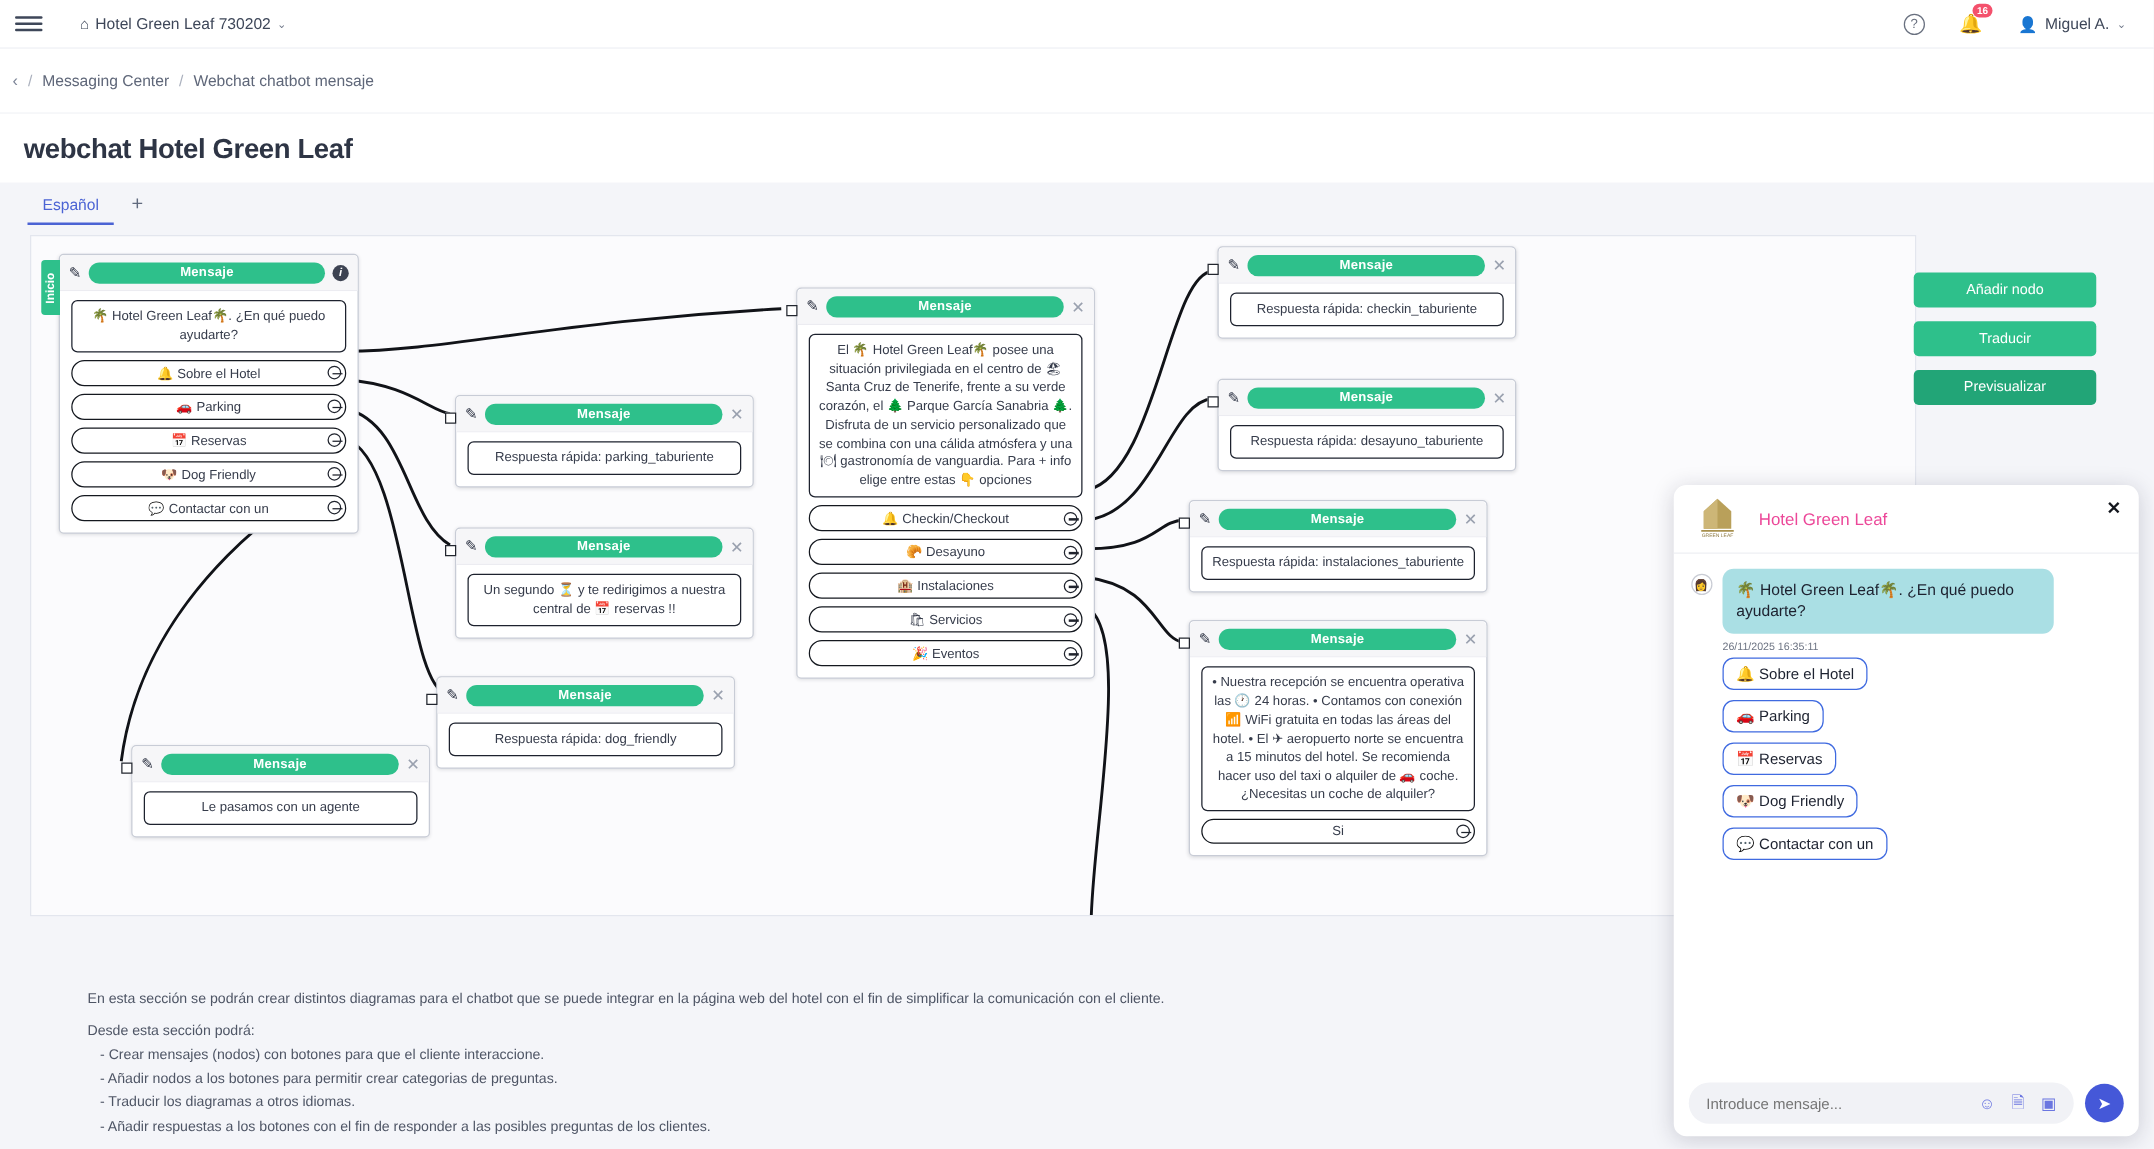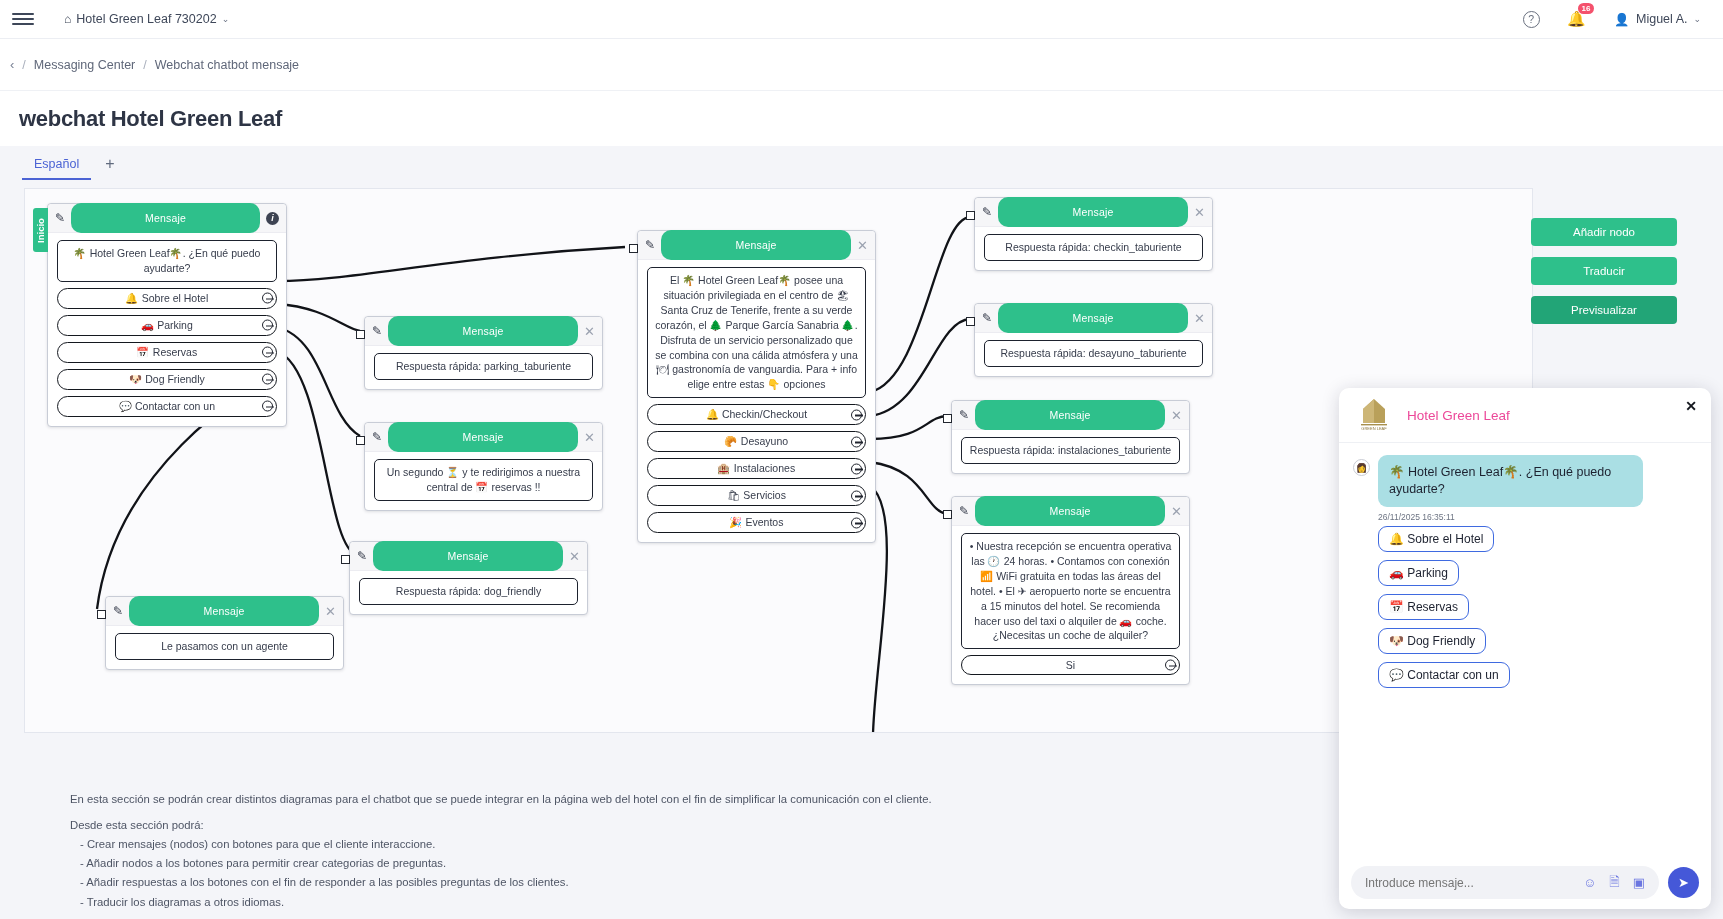--- a/index.html
+++ b/index.html
@@ -59,22 +59,22 @@
   .node {
     position:absolute; background:#ffffff; border:1px solid #c8ccd6;
     border-radius:4px; box-shadow:0 1px 3px rgba(30,35,50,.13);
   }
   .node-hd {
     height:29px; background:#f6f6f8; border-bottom:1px solid #ececf1;
     display:flex; align-items:center; padding:0 7px; gap:6px; border-radius:4px 4px 0 0;
   }
   .pencil { font-size:12px; color:#2c3242; cursor:pointer; }
   .pill {
-    flex:1; height:30px; background:#2ec08b; border-radius:10px; color:#fff;
-    font-size:10.5px; font-weight:normal; display:flex; align-items:center; justify-content:center;
+    flex:1; height:17px; background:#2ec08b; border-radius:10px; color:#fff;
+    font-size:10.5px; font-weight:bold; display:flex; align-items:center; justify-content:center;
     letter-spacing:.2px;
   }
   .hd-x { font-size:13px; color:#9aa1af; cursor:pointer; line-height:1; }
   .hd-i { width:13px; height:13px; border-radius:50%; background:#3d4352; color:#fff; font-size:9px; font-weight:bold;
           display:flex; align-items:center; justify-content:center; font-style:italic; cursor:pointer;}
   .node-body { padding:7px 9px 9px; display:flex; flex-direction:column; gap:6px; }
   .msgbox {
     border:1.3px solid #1d222e; border-radius:5px; padding:5px 7px;
     font-size:10.5px; color:#363c4b; text-align:center; line-height:1.42;
   }
@@ -346,22 +346,22 @@
     <button class="act-btn">Traducir</button>
     <button class="act-btn dark">Previsualizar</button>
   </div>
 
   <div class="desc">
     <p>En esta sección se podrán crear distintos diagramas para el chatbot que se puede integrar en la página web del hotel con el fin de simplificar la comunicación con el cliente.</p>
     <div>Desde esta sección podrá:</div>
     <ul>
       <li>- Crear mensajes (nodos) con botones para que el cliente interaccione.</li>
       <li>- Añadir nodos a los botones para permitir crear categorias de preguntas.</li>
+      <li>- Traducir los diagramas a otros idiomas.</li>
       <li>- Añadir respuestas a los botones con el fin de responder a las posibles preguntas de los clientes.</li>
-      <li>- Traducir los diagramas a otros idiomas.</li>
     </ul>
   </div>
 
   <div class="chat">
     <div class="chat-hd">
       <div class="logo">
         <svg width="40" height="38" viewBox="0 0 40 38">
           <polygon points="20,3 31,13 31,27 9,27 9,13" fill="#b9a05a"></polygon>
           <polygon points="20,3 20,27 9,27 9,13" fill="#cdb677"></polygon>
           <rect x="7" y="28" width="26" height="1.4" fill="#a8904d"></rect>

